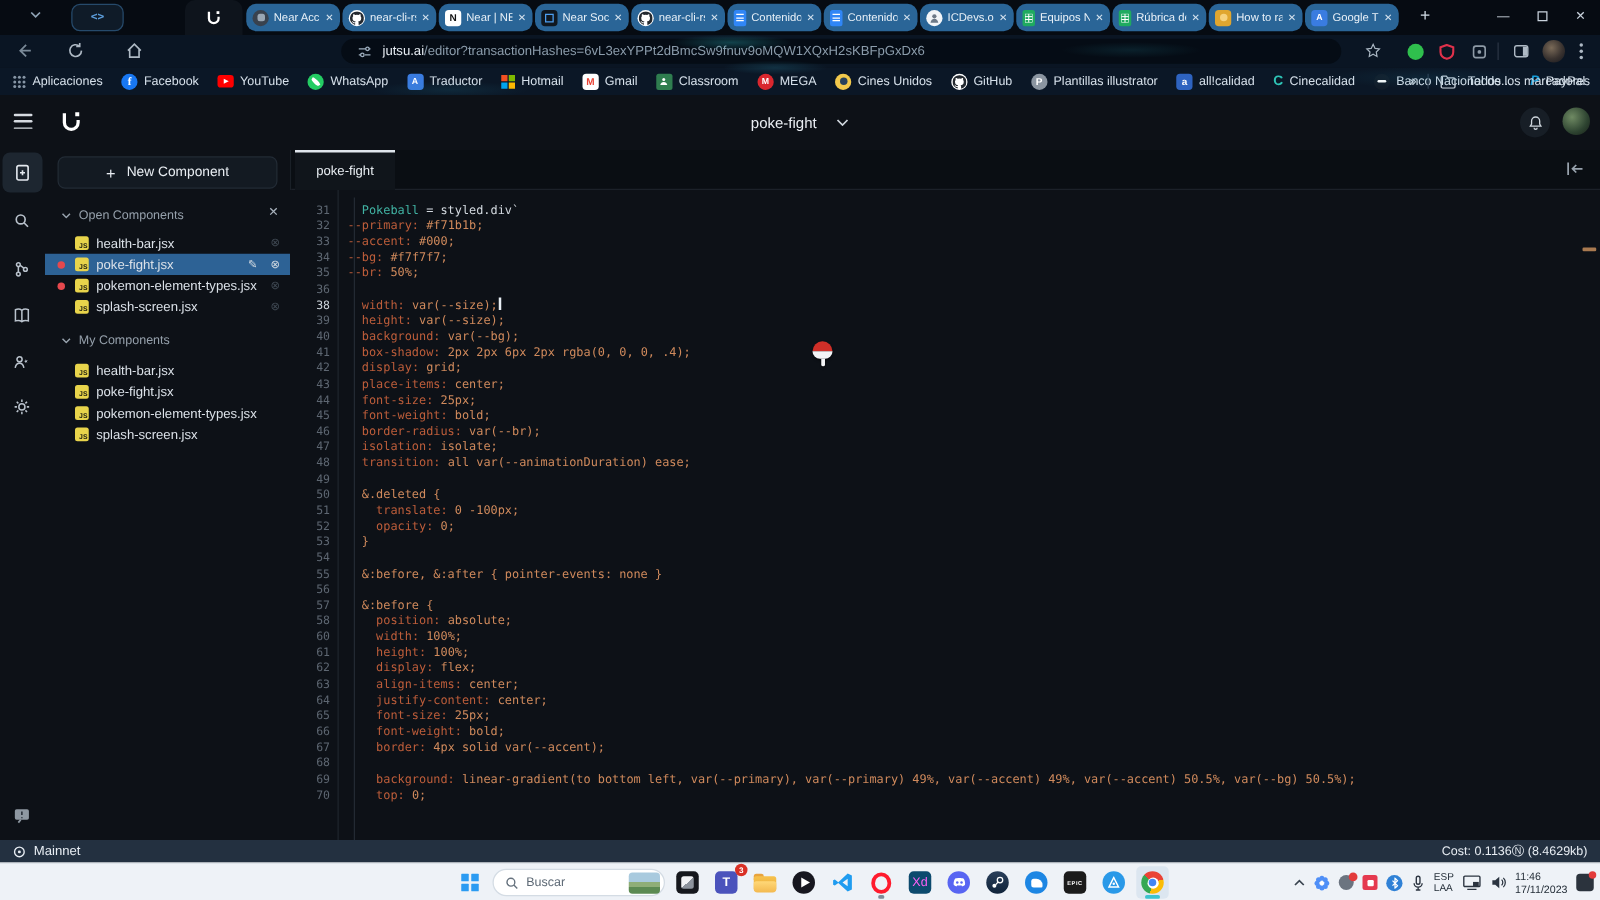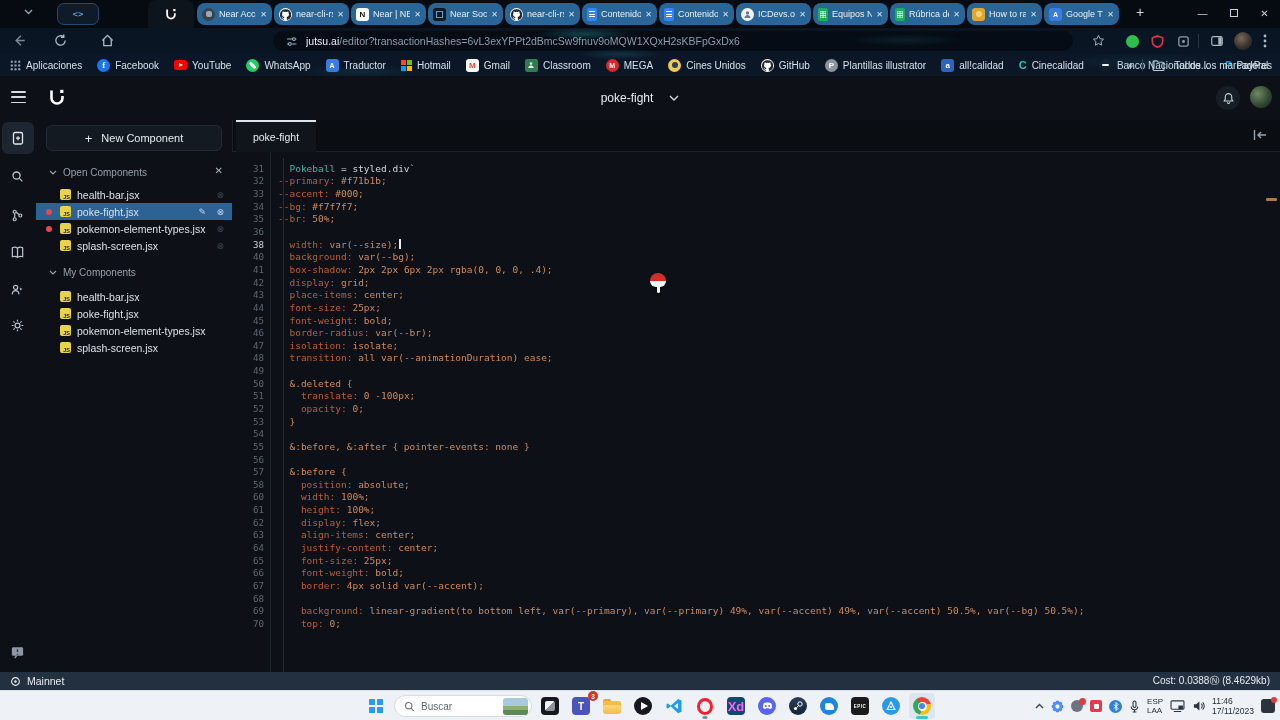--- a/index.html
+++ b/index.html
@@ -655,20 +655,24 @@
         </div>
         <div class="cl">
           <span class="ln">36</span>
           <span class="ct"><span class="tkV"></span></span>
         </div>
         <div class="cl">
           <span class="ln act">38</span>
           <span class="ct">  <span class="tkP">width</span><span class="tkD">:</span> <span class="tkV">var(--size);</span><span class="caret"></span></span>
         </div>
         <div class="cl">
+          <span class="ln">39</span>
+          <span class="ct">  <span class="tkP">height</span><span class="tkD">:</span> <span class="tkV">var(--size);</span></span>
+        </div>
+        <div class="cl">
           <span class="ln">40</span>
           <span class="ct">  <span class="tkP">background</span><span class="tkD">:</span> <span class="tkV">var(--bg);</span></span>
         </div>
         <div class="cl">
           <span class="ln">41</span>
           <span class="ct">  <span class="tkP">box-shadow</span><span class="tkD">:</span> <span class="tkV">2px 2px 6px 2px rgba(0, 0, 0, .4);</span></span>
         </div>
         <div class="cl">
           <span class="ln">42</span>
           <span class="ct">  <span class="tkP">display</span><span class="tkD">:</span> <span class="tkV">grid;</span></span>
@@ -801,21 +805,21 @@
   <div class="statusbar">
     <div class="sb-left">
       <span>
         <svg width="11" height="11" viewBox="0 0 12 12">
             <circle cx="6" cy="6" r="4.2" fill="none" stroke="#e8edf3" stroke-width="1.2"></circle>
             <circle cx="6" cy="6" r="1.3" fill="#e8edf3"></circle>
           </svg>
       </span>
       <span>Mainnet</span>
     </div>
-    <div class="sb-right">Cost: 0.0388Ⓝ (8.4629kb)</div>
+    <div class="sb-right">Cost: 0.1136Ⓝ (8.4629kb)</div>
   </div>
 
   <div class="taskbar">
     <div class="tk-center" id="tkCenter">
       <div class="tk-app">
         <span class="startgrid">
             <i></i>
             <i></i>
             <i></i>
             <i></i>
@@ -855,21 +859,21 @@
         <div class="tk-app">
           <svg width="18" height="18" viewBox="0 0 24 24">
             <path fill="#1f9cf0" d="M17.5 2.5 7.5 11.6 3.8 8.8 2 9.7v4.6l1.8.9 3.7-2.8 10 9.1 4.5-2V4.5zM17.5 8v8L12 12z"></path>
           </svg>
         </div>
         <div class="tk-app">
           <span style="width:16px;height:17px;border-radius:50%;border:3px solid #ff1b2d;display:block"></span>
           <span class="ind-dot"></span>
         </div>
         <div class="tk-app">
-          <span style="width:18px;height:18px;border-radius:4px;background:#0c4a6e;color:#ff61f6;font-size:13px;font-weight:700;display:flex;align-items:center;justify-content:center">Xd</span>
+          <span style="width:18px;height:18px;border-radius:4px;background:#0c4a6e;color:#ff61f6;font-size:10px;font-weight:400;display:flex;align-items:center;justify-content:center">Xd</span>
         </div>
         <div class="tk-app">
           <span style="width:18px;height:18px;border-radius:50%;background:#5865f2;display:flex;align-items:center;justify-content:center">
             <svg width="11" height="8" viewBox="0 0 11 8">
               <path fill="#fff" d="M2 1C3.5.3 7.5.3 9 1c1 1.5 1.3 3.5 1 5-1 .8-2 1.1-2.5 1l-.4-.8c-1 .2-2.2.2-3.2 0l-.4.8C3 7.1 2 6.8 1 6 .7 4.5 1 2.5 2 1z"></path>
               <circle cx="3.8" cy="4" r="1" fill="#5865f2"></circle>
               <circle cx="7.2" cy="4" r="1" fill="#5865f2"></circle>
             </svg>
           </span>
         </div>

